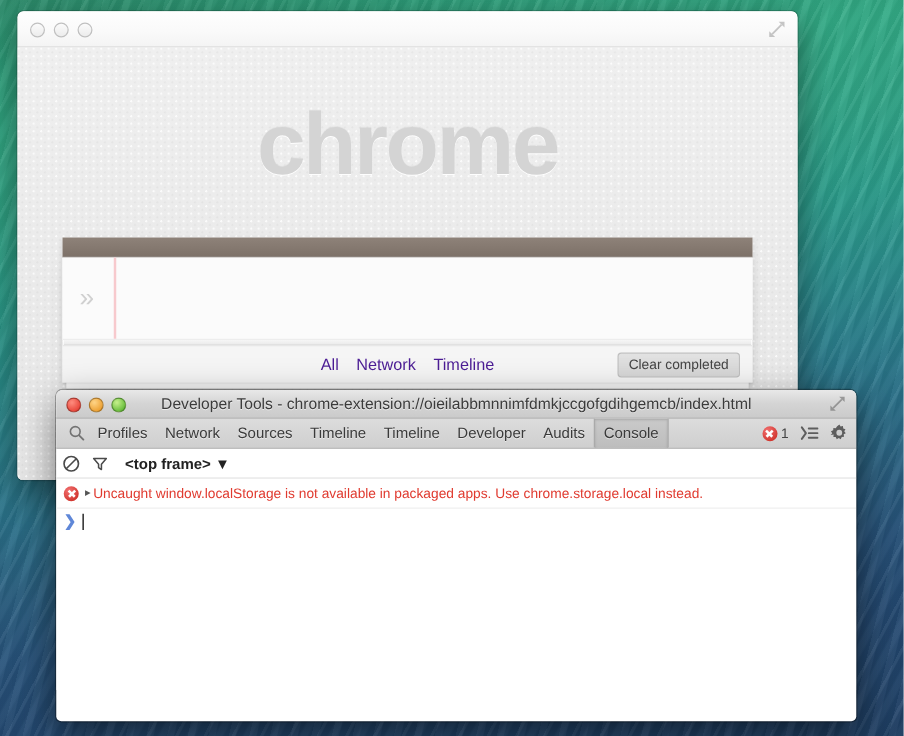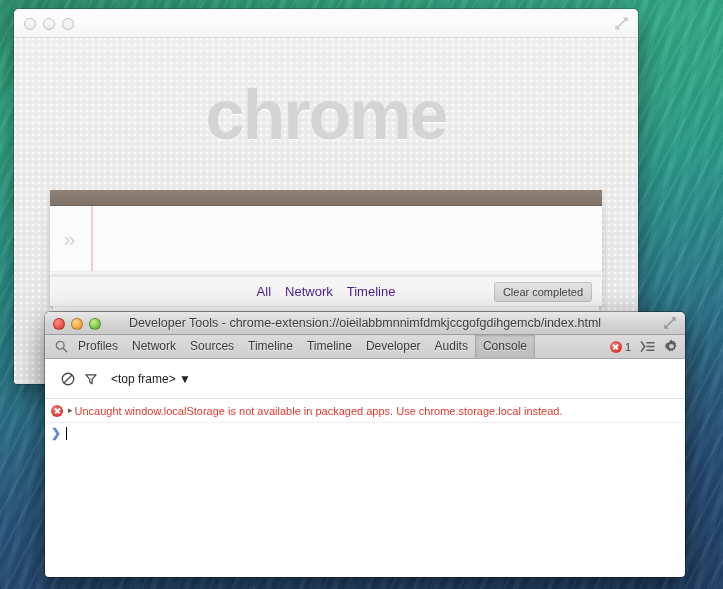--- a/index.html
+++ b/index.html
@@ -250,27 +250,28 @@
     position: relative;
   }
   .err-dot::before, .err-dot::after {
     content: ''; position: absolute; left: 2.5px; top: 5px;
     width: 7px; height: 1.5px; background: #fff;
   }
   .err-dot::before { transform: rotate(45deg); }
   .err-dot::after  { transform: rotate(-45deg); }
 
   #dt-console-filterbar {
-    height: 40px;
+    height: 24px;
     background: #fff;
     border-bottom: 1px solid #e0e0e0;
     display: flex;
     align-items: center;
-    padding-left: 16px;
+    padding-left: 5px;
     gap: 9px;
+    font-weight: bold;
   }
   #frame-select { font-size: 12px; color: #222; cursor: pointer; margin-left: 4px; }
 
   #dt-console-body {
     background: #fff;
     height: 169px;
     overflow: hidden;
     padding-top: 2px;
   }
   .console-msg {

